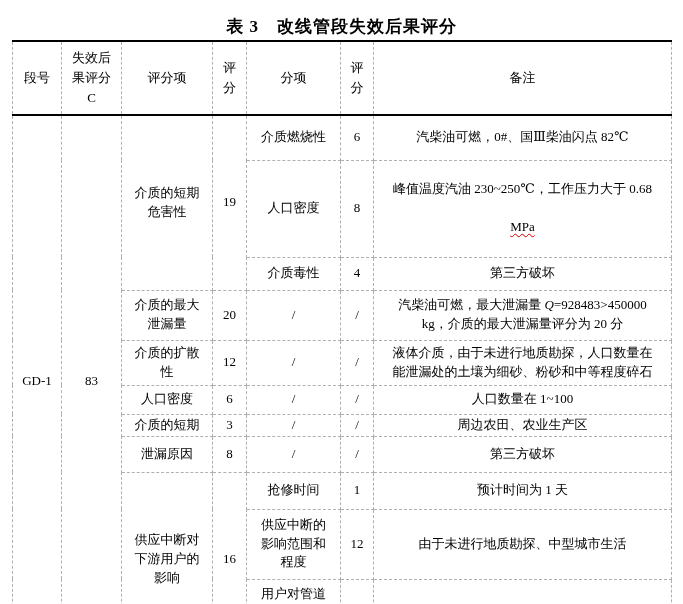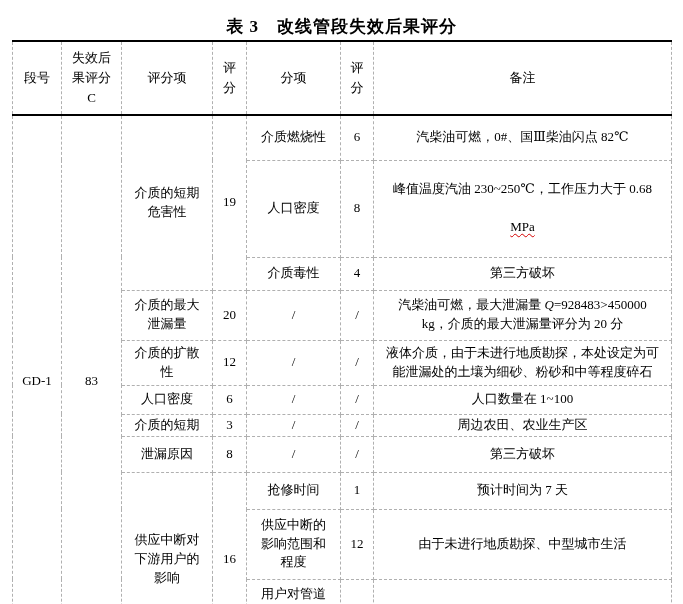--- a/index.html
+++ b/index.html
@@ -130,21 +130,21 @@
       <td><span>汽柴油可燃，最大泄漏量 </span><span class="var">Q</span><span>=928483&gt;450000
 kg，介质的最大泄漏量评分为 20 分</span></td>
     </tr>
 
     <tr style="height:45px">
       <td>介质的扩散
 性</td>
       <td>12</td>
       <td>/</td>
       <td>/</td>
-      <td>液体介质，由于未进行地质勘探，本处设定为可
+      <td>液体介质，由于未进行地质勘探，人口数量在
 能泄漏处的土壤为细砂、粉砂和中等程度碎石</td>
     </tr>
 
     <tr style="height:29px">
       <td>人口密度</td>
       <td>6</td>
       <td>/</td>
       <td>/</td>
       <td>人口数量在 1~100</td>
     </tr>
@@ -165,21 +165,21 @@
       <td>第三方破坏</td>
     </tr>
 
     <tr style="height:37px">
       <td rowspan="3">供应中断对
 下游用户的
 影响</td>
       <td rowspan="3">16</td>
       <td>抢修时间</td>
       <td>1</td>
-      <td>预计时间为 7 天</td>
+      <td>预计时间为 1 天</td>
     </tr>
 
     <tr style="height:70px">
       <td>供应中断的
 影响范围和
 程度</td>
       <td>12</td>
       <td>由于未进行地质勘探、中型城市生活</td>
     </tr>
 

